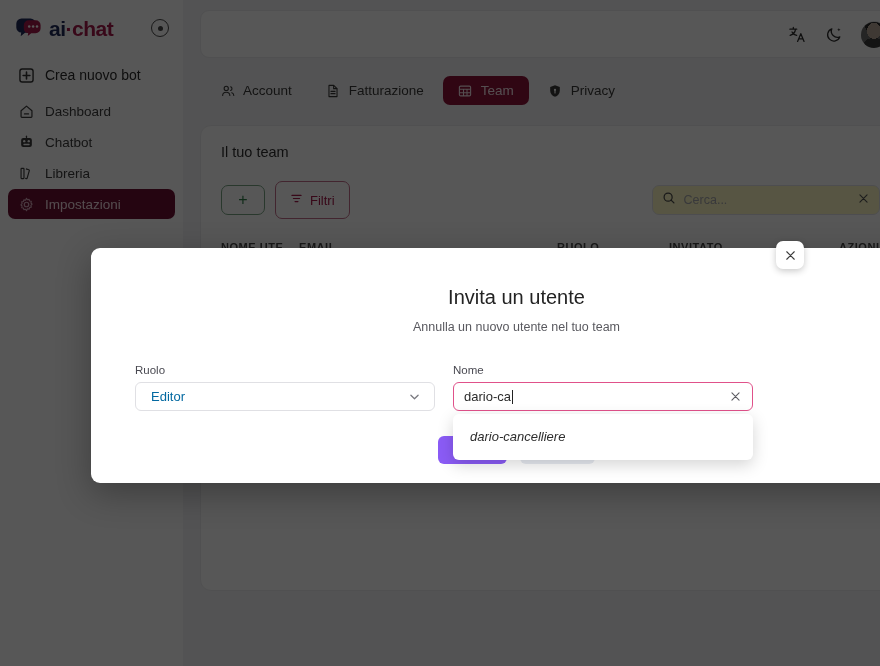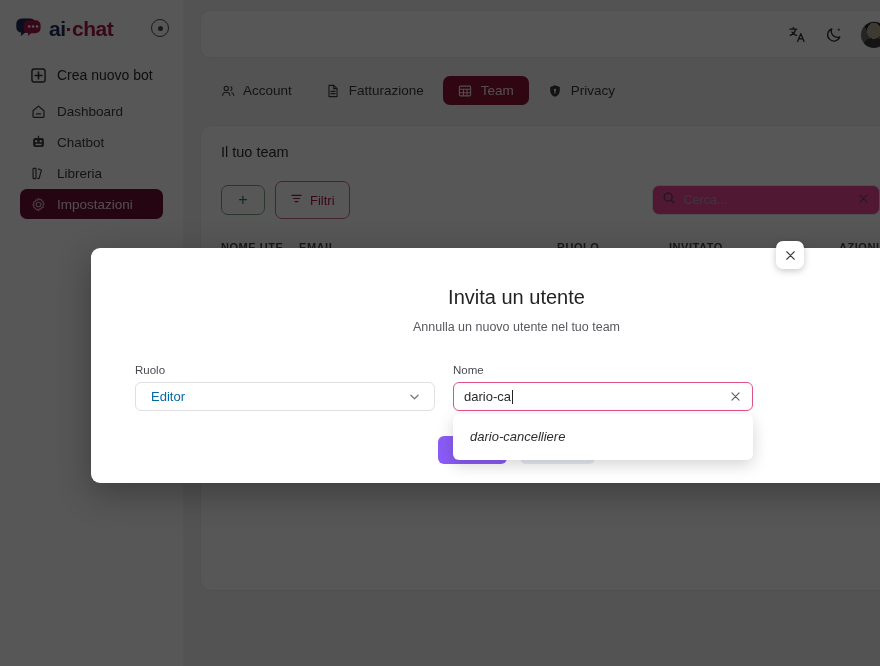--- a/index.html
+++ b/index.html
@@ -46,21 +46,21 @@
   .logo-text .dot-sep { color: #a5194a; }
   .logo-text .chat { color: #a5194a; }
   .collapse-btn {
     width: 18px; height: 18px; border-radius: 50%;
     border: 1.6px solid #4a4a4a;
     display: flex; align-items: center; justify-content: center;
     cursor: pointer;
   }
   .collapse-btn i { width: 5px; height: 5px; border-radius: 50%; background: #4a4a4a; display: block; }
 
-  .nav { margin-top: 12px; padding: 0 20px; }
+  .nav { margin-top: 12px; padding: 0 8px; }
   .nav-item {
     display: flex; align-items: center; gap: 11px;
     height: 30px; padding: 0 10px;
     border-radius: 7px;
     margin-bottom: 1px;
     color: #3c3c3c;
     font-size: 13.5px;
     cursor: pointer;
     white-space: nowrap;
   }
@@ -155,21 +155,21 @@
     border: 1px solid #c06e8a; border-radius: 7px;
     color: #a5194a; background: #fff;
     display: flex; align-items: center; gap: 7px;
     font-size: 13px; cursor: pointer;
   }
   .search-wrap {
     margin-left: auto;
     width: 228px; height: 30px;
     border: 1px solid #e2e2e6; border-radius: 7px;
     display: flex; align-items: center;
-    padding: 0 9px; gap: 8px; background: #ec4899;
+    padding: 0 9px; gap: 8px; background: #fef9c3;
   }
   .search-wrap input {
     flex: 1; border: 0; outline: 0;
     font-size: 12.5px; color: #3b3b3b;
     font-family: "Liberation Sans", sans-serif;
     background: transparent;
   }
   .search-wrap input::placeholder { color: #a6a6ac; }
 
   .table { margin-top: 22px; }

